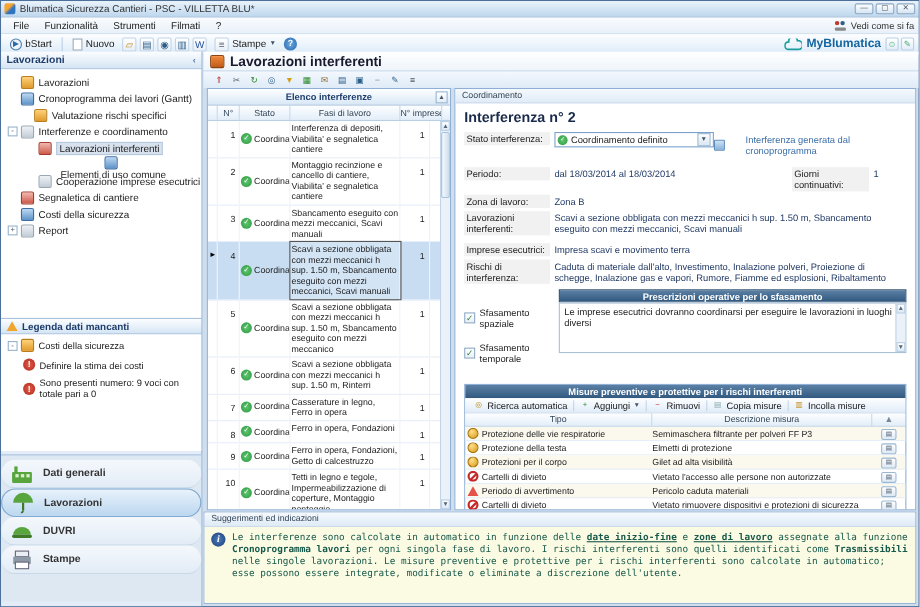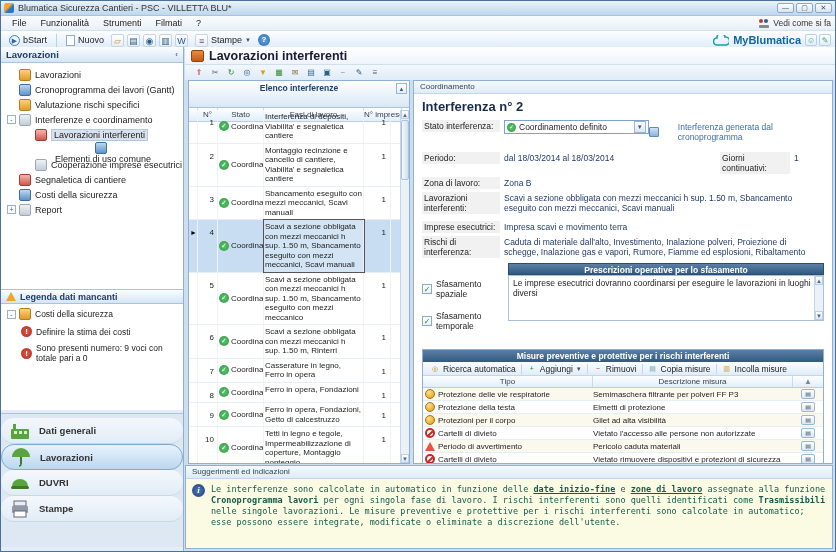--- a/index.html
+++ b/index.html
@@ -66,21 +66,21 @@
   
   #content { position:absolute; left:184px; top:46px; right:0; bottom:0; }
   .page-hdr { height:18px; background:linear-gradient(#ffffff,#eef4fb); display:flex; align-items:center; gap:5px; padding:0 6px; border-bottom:1px solid #d0dfee; }
   .page-hdr-ic { width:13px; height:12px; background:linear-gradient(#f08a3c,#c05a1a); border:1px solid #8a4413; border-radius:2px; }
   .page-title { font-weight:bold; font-size:12.5px; color:#1a1a2e; }
   .page-toolbar { height:15px; display:flex; align-items:center; gap:4px; padding:0 8px; background:linear-gradient(#f3f8fd,#dfebf7); }
   .pti { width:12px; height:12px; text-align:center; font-size:8px; line-height:12px; border-radius:2px; }
 
   
   .list-panel { position:absolute; left:3px; top:33px; width:222px; bottom:87px; border:1px solid #8fb0d4; background:#fff; overflow:hidden; }
-  .lp-hdr { height:27px; background:linear-gradient(#fdfeff,#d9e8f6); border-bottom:1px solid #aac4de; text-align:center; font-weight:bold; font-size:8.5px; color:#1f3d6b; line-height:15px; position:relative; }
+  .lp-hdr { height:15px; background:linear-gradient(#fdfeff,#d9e8f6); border-bottom:1px solid #aac4de; text-align:center; font-weight:bold; font-size:8.5px; color:#1f3d6b; line-height:15px; position:relative; }
   .lp-collapse { position:absolute; right:2px; top:2px; width:11px; height:11px; border:1px solid #9ab7d2; background:linear-gradient(#fff,#e3edf8); font-size:6px; line-height:10px; color:#456; text-align:center; }
   .lp-cols { display:flex; height:14px; background:linear-gradient(#fdfeff,#e2eef9); border-bottom:1px solid #b9cfe4; font-size:8px; color:#345; }
   .lp-cols span { border-right:1px solid #c8daeb; text-align:center; line-height:14px; overflow:hidden; white-space:nowrap; }
   .lc-sel{width:9px;} .lc-n{width:20px;} .lc-st{width:46px;} .lc-f{width:100px;} .lc-i{width:38px;}
   .lp-rows { position:absolute; top:29px; left:0; right:9px; bottom:0; overflow:hidden; }
   .lrow { display:flex; border-bottom:1px solid #e6eef7; font-size:8px; line-height:9.5px; align-items:stretch; }
   .lrow > div { border-right:1px solid #eef3f9; padding:2px 1px; }
   .r-sel { width:9px; flex:none; font-size:7px; color:#000; text-align:center; padding-top:8px !important; }
   .r-n { width:20px; flex:none; text-align:right; padding-right:3px !important; padding-top:8px !important; }
   .r-st { width:46px; flex:none; display:flex; align-items:center; gap:2px; overflow:hidden; white-space:nowrap; }
@@ -228,21 +228,21 @@
         <div class="tree-row" data-interactable="true" style="padding-left: 6px;">
           <span class="exp-sp" data-interactable="false"></span>
           <span class="t-ico ico-amber" data-interactable="false"></span>
           <span class="t-label" data-interactable="false">Lavorazioni</span>
         </div>
         <div class="tree-row" data-interactable="true" style="padding-left: 6px;">
           <span class="exp-sp" data-interactable="false"></span>
           <span class="t-ico ico-blue" data-interactable="false"></span>
           <span class="t-label" data-interactable="false">Cronoprogramma dei lavori (Gantt)</span>
         </div>
-        <div class="tree-row" data-interactable="true" style="padding-left: 6px;">
+        <div class="tree-row" data-interactable="true" style="padding-left: 18px;">
           <span class="exp-sp" data-interactable="false"></span>
           <span class="t-ico ico-amber" data-interactable="false"></span>
           <span class="t-label" data-interactable="false">Valutazione rischi specifici</span>
         </div>
         <div class="tree-row" data-interactable="true" style="padding-left: 6px;">
           <span class="expander" data-interactable="true">-</span>
           <span class="t-ico ico-gray" data-interactable="false"></span>
           <span class="t-label" data-interactable="false">Interferenze e coordinamento</span>
         </div>
         <div class="tree-row sel" data-interactable="true" style="padding-left: 22px;">

